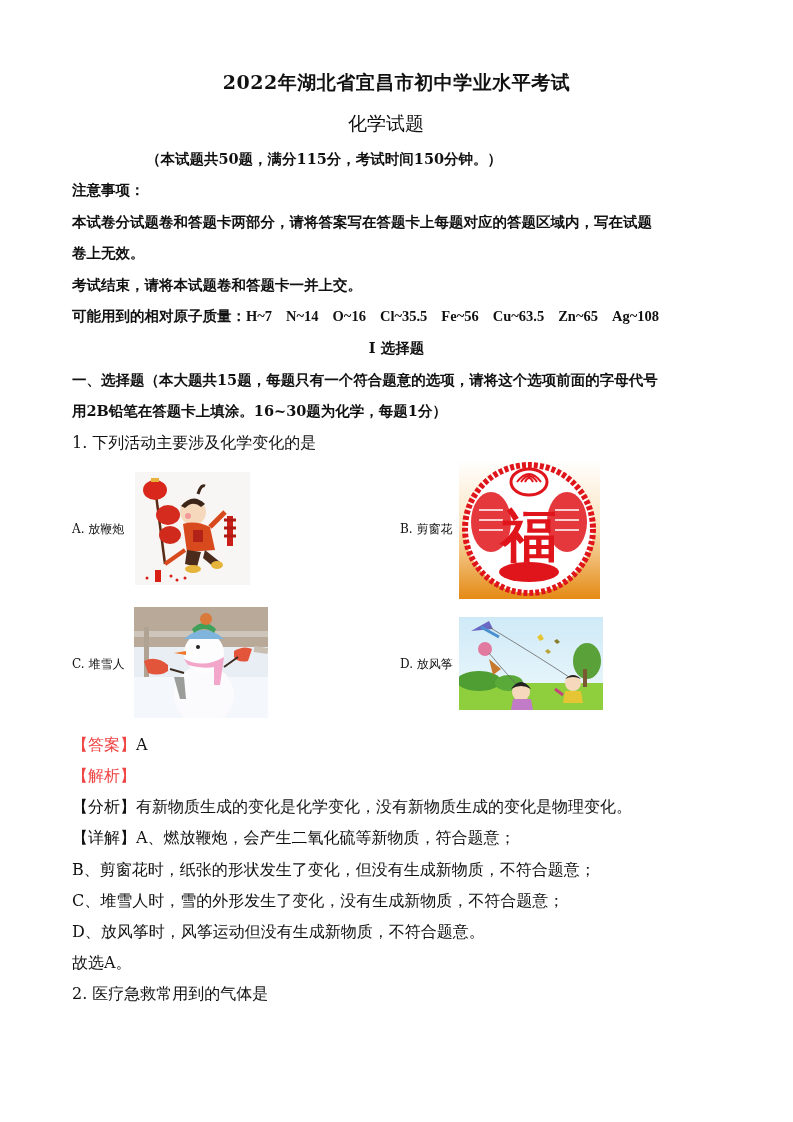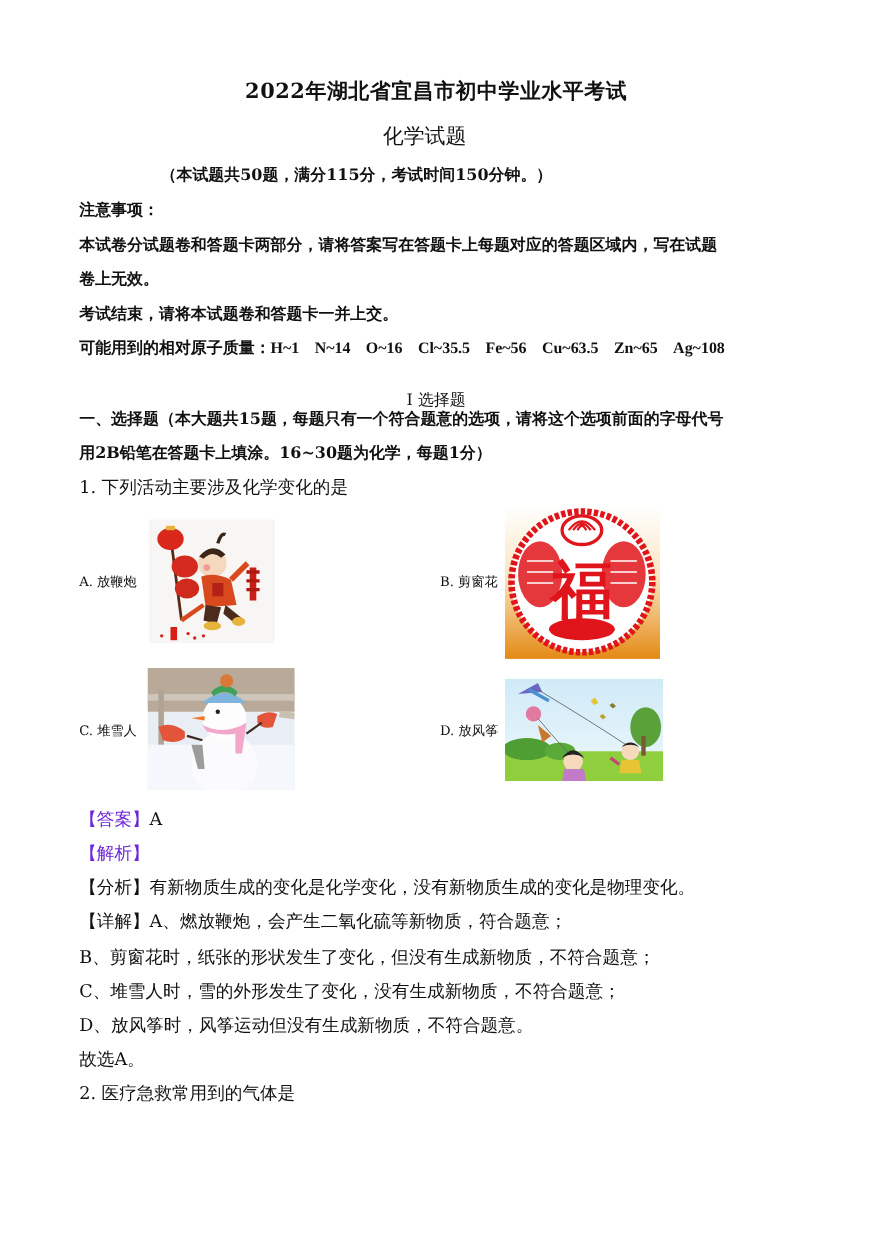--- a/index.html
+++ b/index.html
@@ -17,44 +17,44 @@
       left: 0; width: 772px; top: 111px; text-align: center;
       font-size: 19px; font-weight: normal;
     }
     .info {
       left: 0; width: 648px; top: 150px; text-align: center;
       font-size: 14.5px; font-weight: bold;
     }
     .bold14 { font-size: 14.5px; font-weight: bold; left: 72px; white-space: nowrap; }
     .normal13 { font-size: 16px; left: 72px; white-space: nowrap; }
     .section-head {
-      left: 0; width: 793px; top: 354px; text-align: center;
-      font-size: 14.5px; font-weight: normal;
+      left: 0; width: 793px; top: 339px; text-align: center;
+      font-size: 14.5px; font-weight: bold;
     }
     .masses { left: 72px; top: 307px; font-size: 14.5px; font-weight: bold; white-space: nowrap; }
     .masses span.m { margin-left: 14px; font-family: "Liberation Serif", serif; }
     .opt-label { font-size: 12px; white-space: nowrap; }
-    .bracket { color: #6d28d9; }
+    .bracket { color: #ef4444; }
     .img-box { position: absolute; overflow: hidden; }
     .img-box svg { display: block; width: 100%; height: 100%; }
   </style>
 </head>
 <body>
 
 <div class="abs title">2022年湖北省宜昌市初中学业水平考试</div>
 <div class="abs subtitle">化学试题</div>
 <div class="abs info">（本试题共50题，满分115分，考试时间150分钟。）</div>
 
 <div class="abs bold14" style="top:181px;">注意事项：</div>
 <div class="abs bold14" style="top:213px;">本试卷分试题卷和答题卡两部分，请将答案写在答题卡上每题对应的答题区域内，写在试题</div>
 <div class="abs bold14" style="top:244px;">卷上无效。</div>
 <div class="abs bold14" style="top:276px;">考试结束，请将本试题卷和答题卡一并上交。</div>
 
 <div class="abs masses">
-  <span>可能用到的相对原子质量：</span><span class="m" style="margin-left:0">H~1</span><span class="m">N~14</span><span class="m">O~16</span><span class="m">Cl~35.5</span><span class="m">Fe~56</span><span class="m">Cu~63.5</span><span class="m">Zn~65</span><span class="m">Ag~108</span>
+  <span>可能用到的相对原子质量：</span><span class="m" style="margin-left:0">H~7</span><span class="m">N~14</span><span class="m">O~16</span><span class="m">Cl~35.5</span><span class="m">Fe~56</span><span class="m">Cu~63.5</span><span class="m">Zn~65</span><span class="m">Ag~108</span>
 </div>
 
 <div class="abs section-head">I 选择题</div>
 
 <div class="abs bold14" style="top:371px;">一、选择题（本大题共15题，每题只有一个符合题意的选项，请将这个选项前面的字母代号</div>
 <div class="abs bold14" style="top:402px;">用2B铅笔在答题卡上填涂。16~30题为化学，每题1分）</div>
 
 <div class="abs normal13" style="top:433px;">1. 下列活动主要涉及化学变化的是</div>
 
 <div class="abs opt-label" style="left:72px; top:521px;">A. 放鞭炮</div>

